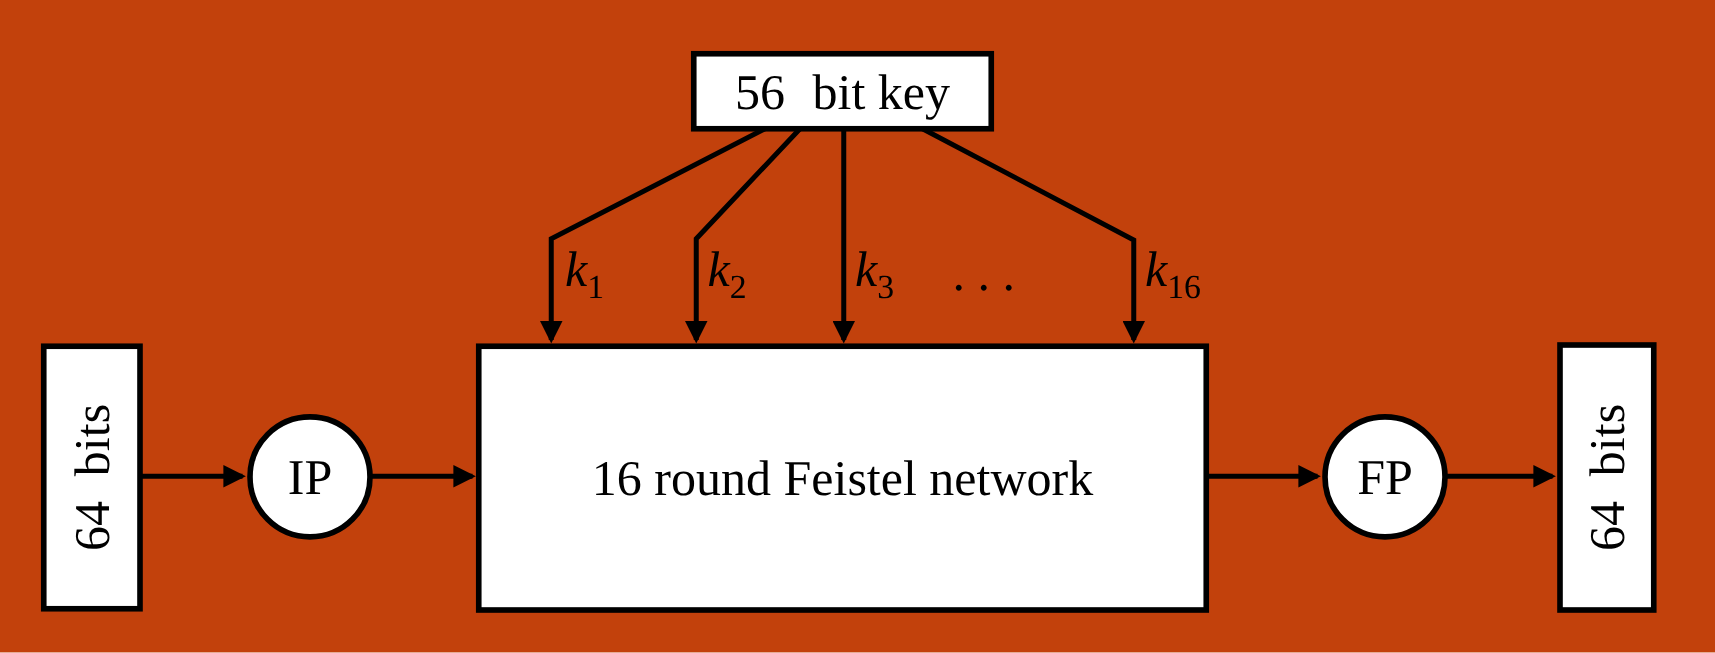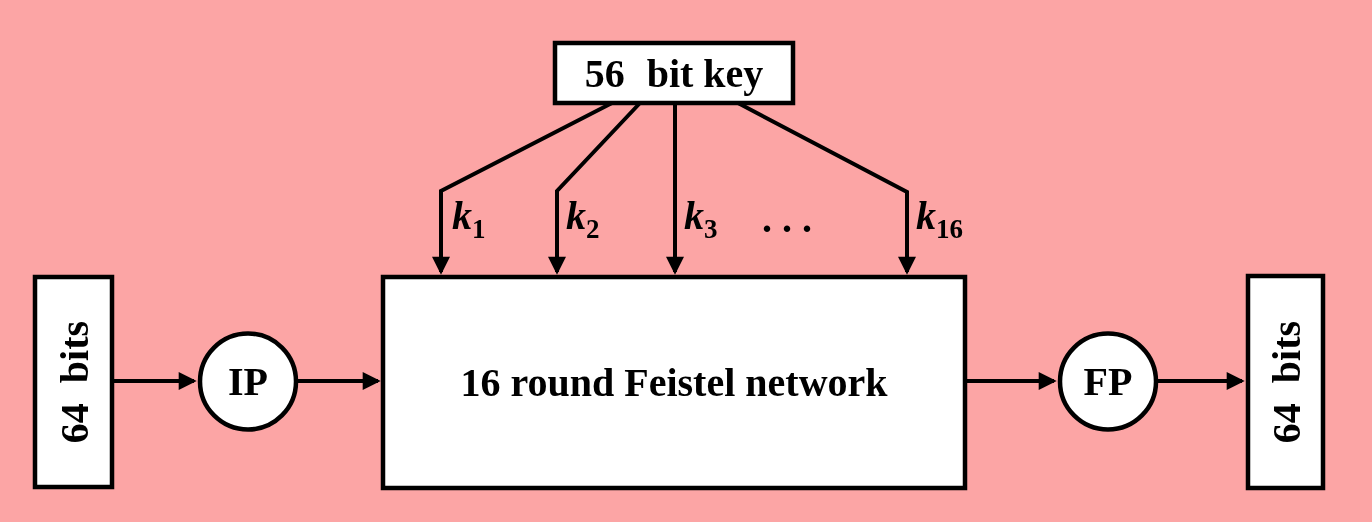--- a/index.html
+++ b/index.html
@@ -4,23 +4,22 @@
 <style>
   html, body {
     margin: 0;
     padding: 0;
     background: #ffffff;
   }
   .stage {
     position: relative;
     width: 1372px;
     height: 522px;
-    background: #fca5a5;
+    background: #c2410c;
     overflow: hidden;
-    font-weight: bold;
   }
   svg text {
     font-family: "Liberation Serif", "DejaVu Serif", serif;
     fill: #000000;
   }
   .lbl      { font-size: 40px; }
   .lbl-sub  { font-size: 27px; }
   .k-base   { font-style: italic; }
   .shape    { fill: #ffffff; stroke: #000000; stroke-width: 4.5px; }
   .wire     { fill: none; stroke: #000000; stroke-width: 4px; }

